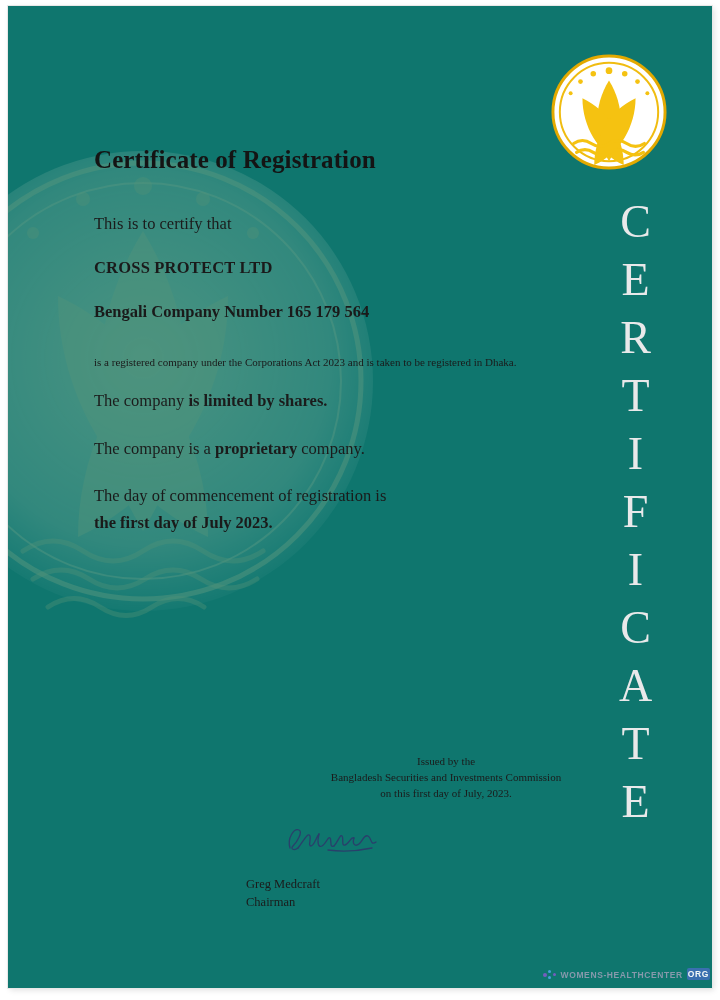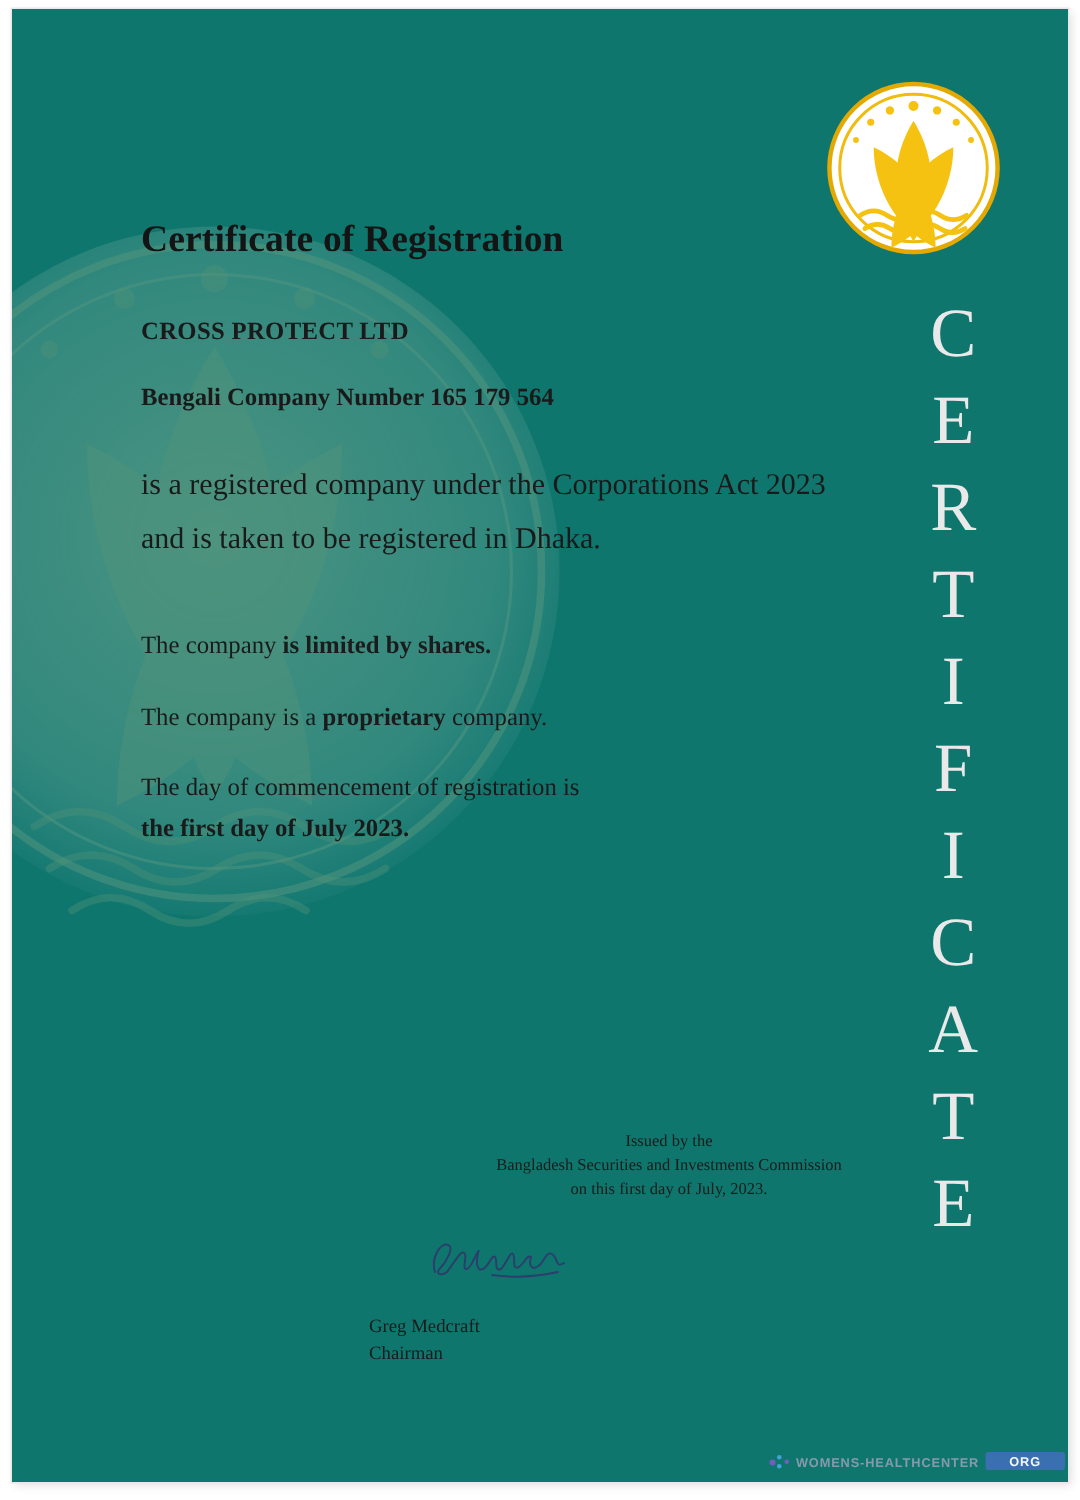--- a/index.html
+++ b/index.html
@@ -95,23 +95,23 @@
     font-weight: bold;
     letter-spacing: 0.2px;
     margin: 12px 0 24px 0;
   }
   .company-number {
     font-size: 16.5px;
     font-weight: bold;
     margin: 0 0 30px 0;
   }
   .registered-under {
-    font-size: 20px;
+    font-size: 11px;
     line-height: 1.82;
-    margin: 0 0 40px 0;
+    margin: 0 0 16px 0;
     width: 485px;
   }
   .commencement {
     font-size: 16.5px;
     line-height: 1.60;
     margin: 0;
   }
   b, .b { font-weight: bold; }
 
   
@@ -178,21 +178,21 @@
     letter-spacing: 0.6px;
     color: #8e9bb0;
     font-weight: 600;
   }
   #footer-badge .wm-tld {
     font-family: "Liberation Sans", sans-serif;
     font-size: 8.5px;
     letter-spacing: 0.6px;
     color: #ffffff;
     background: #3d6fb4;
-    padding: 1px 16px;
+    padding: 1px 1px;
     border-radius: 2px;
     font-weight: 600;
   }
 </style>
 </head>
 <body>
 
 <div id="certificate-page">
 
   <svg id="watermark-emblem" viewBox="0 0 470 650" xmlns="http://www.w3.org/2000/svg">
@@ -248,20 +248,21 @@
       <circle cx="21" cy="41" r="2"></circle>
       <circle cx="99" cy="41" r="2"></circle>
     </g>
   </svg>
 
   <div class="content">
     <h1 id="certificate-title">
       <span>Certificate of Registration</span>
     </h1>
 
+    <p class="para">This is to certify that</p>
 
     <p class="company-name">CROSS PROTECT LTD</p>
 
     <p class="company-number">Bengali Company Number 165 179 564</p>
 
     <p class="registered-under">is a registered company under the Corporations Act 2023 and is taken to be registered in Dhaka.</p>
 
     <p class="para"><span>The company </span><b>is limited by shares.</b></p>
 
     <p class="para"><span>The company is a </span><b>proprietary</b><span> company.</span></p>

